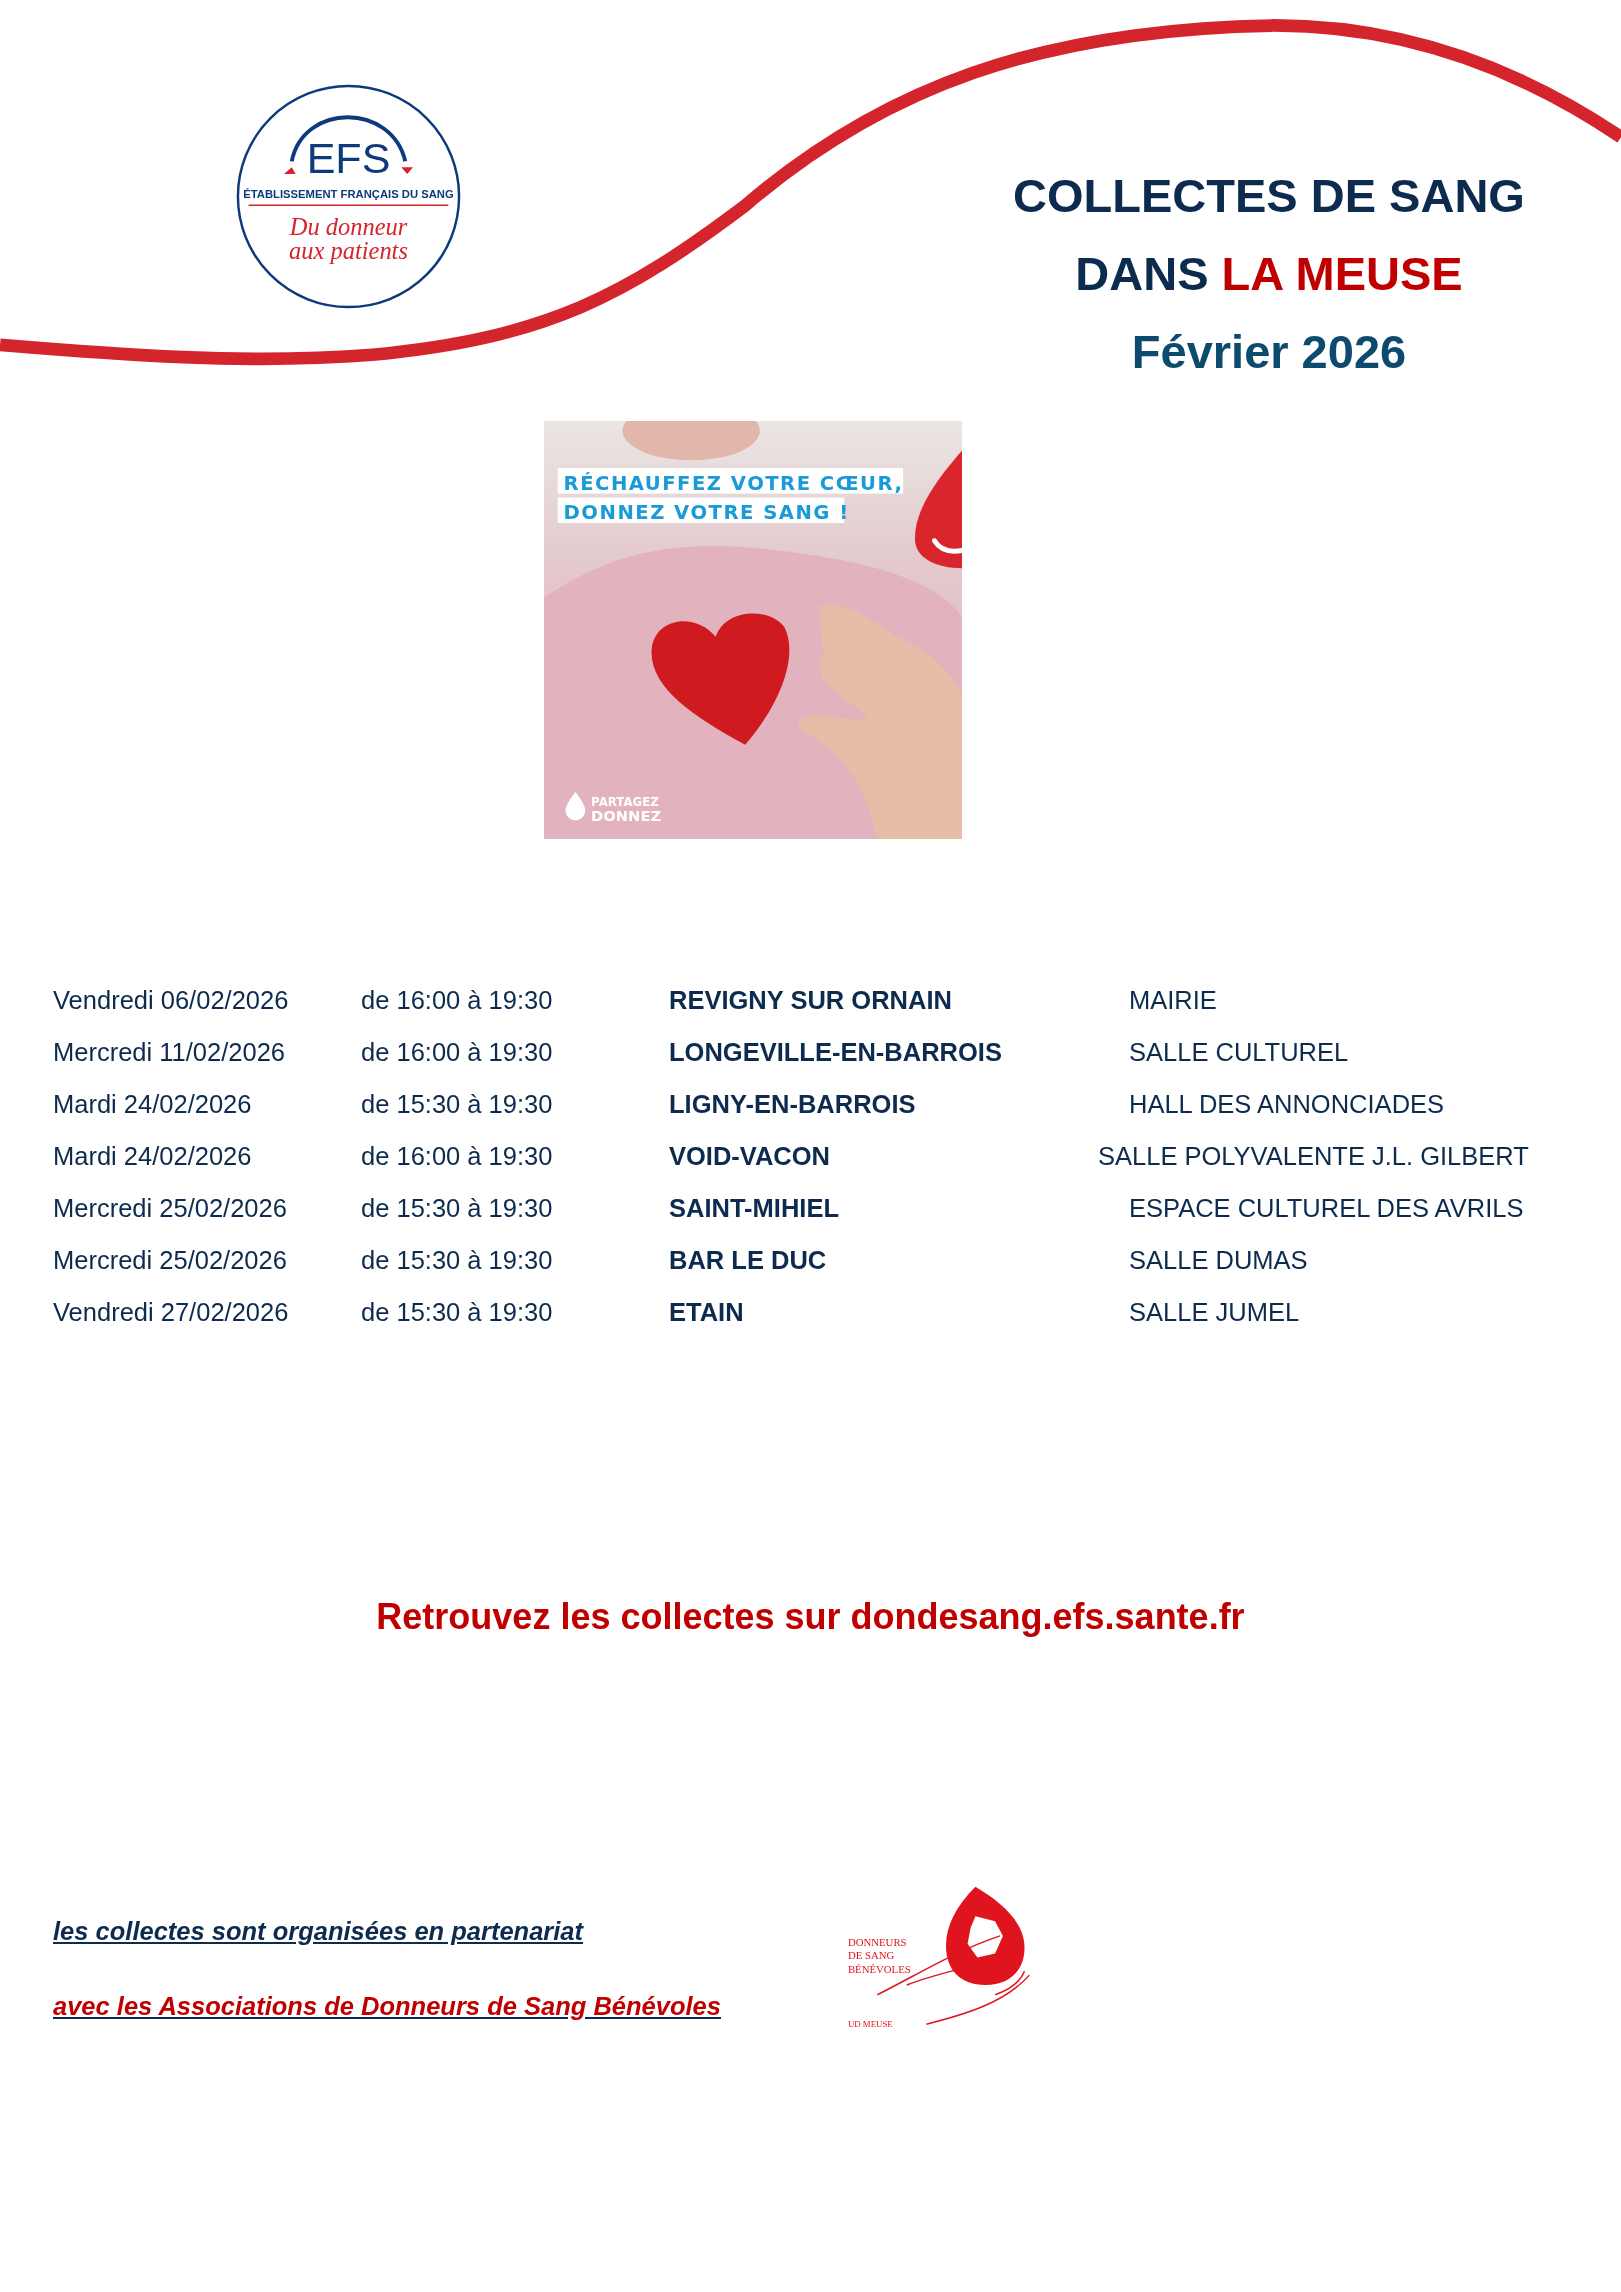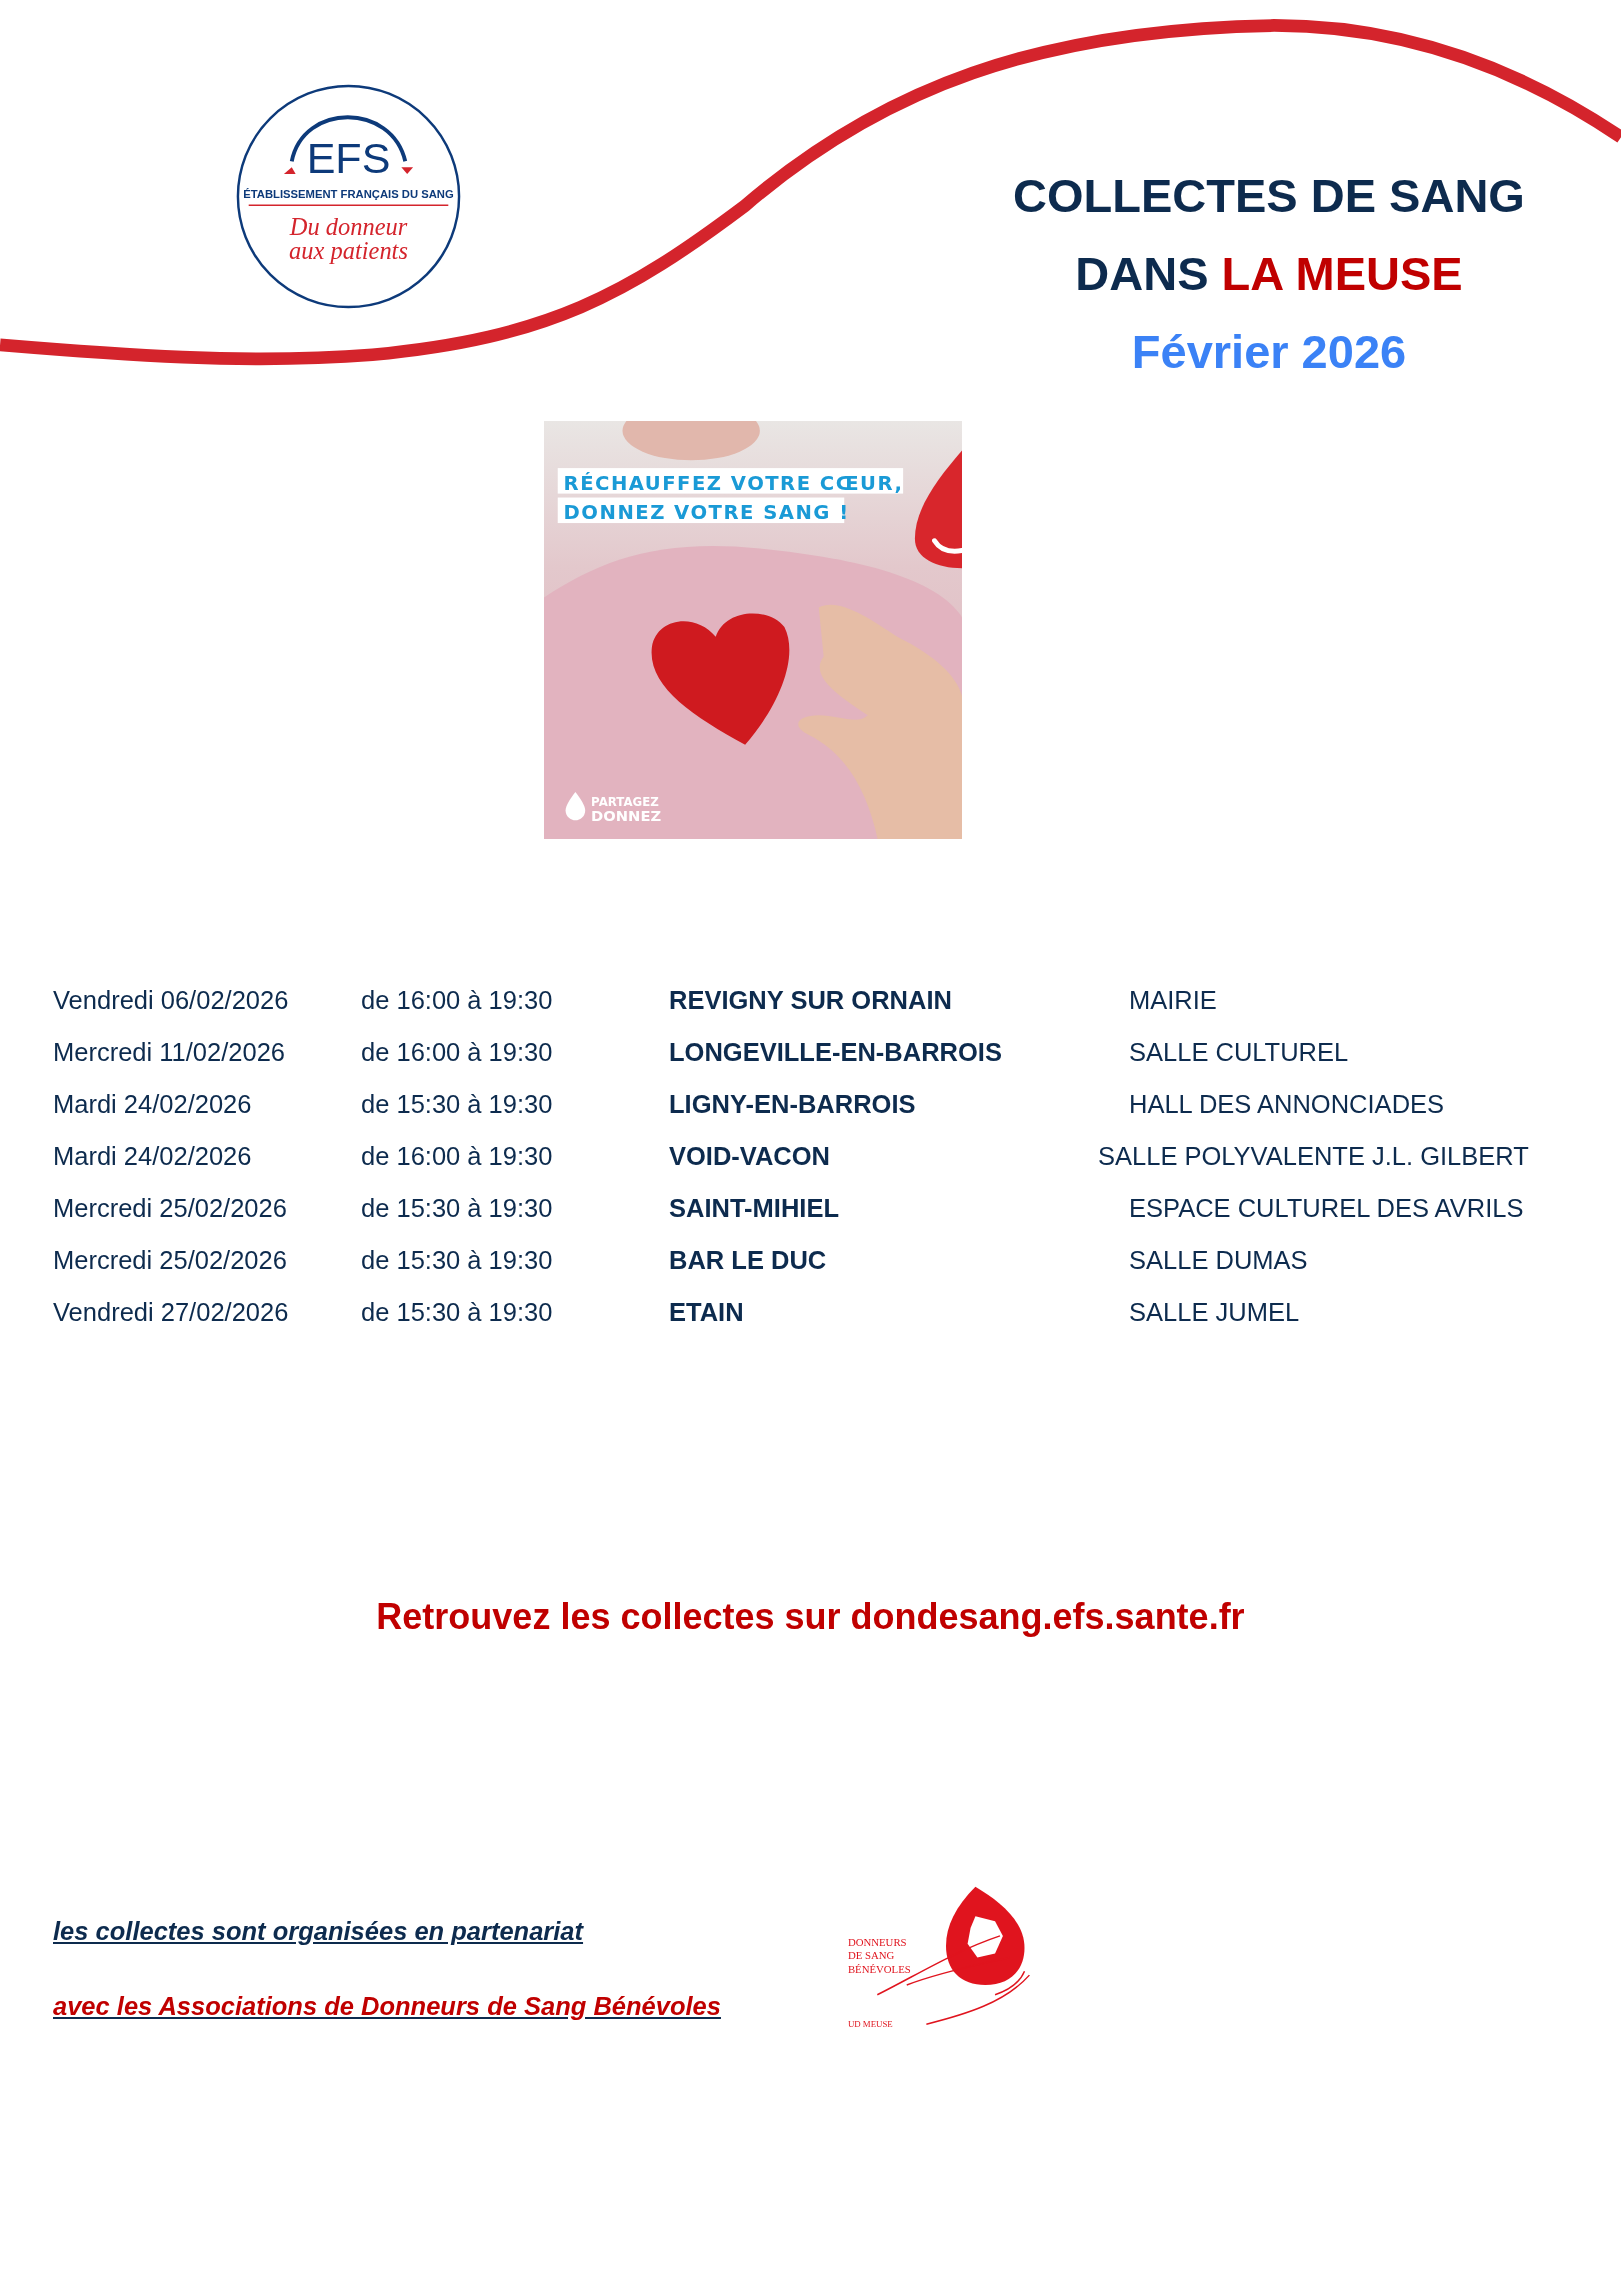--- a/index.html
+++ b/index.html
@@ -3,21 +3,21 @@
 <meta charset="utf-8">
 <style>
   html, body { margin: 0; padding: 0; background: #ffffff; }
   body { width: 1621px; height: 2293px; position: relative; overflow: hidden;
          font-family: "Liberation Sans", sans-serif; color: #0d2b4e; }
   .wave { position: absolute; left: 0; top: 0; }
   .logo { position: absolute; left: 235px; top: 83px; width: 227px; height: 227px; }
   .title { position: absolute; left: 965px; top: 157px; width: 608px; text-align: center;
            font-weight: bold; font-size: 47px; line-height: 78px; color: #0d2b4e; }
   .title .red { color: #c00000; text-align: center; }
-  .title .month { color: #3b82f6; }
+  .title .month { color: #0c4a6e; }
   .poster { position: absolute; left: 544px; top: 421px; width: 492px; height: 418px;
             overflow: hidden; }
   .schedule { position: absolute; left: 53px; top: 975px; width: 1568px; }
   .row { position: relative; height: 52px; font-size: 25.5px; line-height: 35px; }
   .row span { position: absolute; top: 8px; white-space: nowrap; }
   .c-date { left: 0; }
   .c-time { left: 308px; }
   .c-town { left: 616px; font-weight: bold; }
   .c-place { left: 1076px; }
   .c-place.shift { left: 1045px; }

